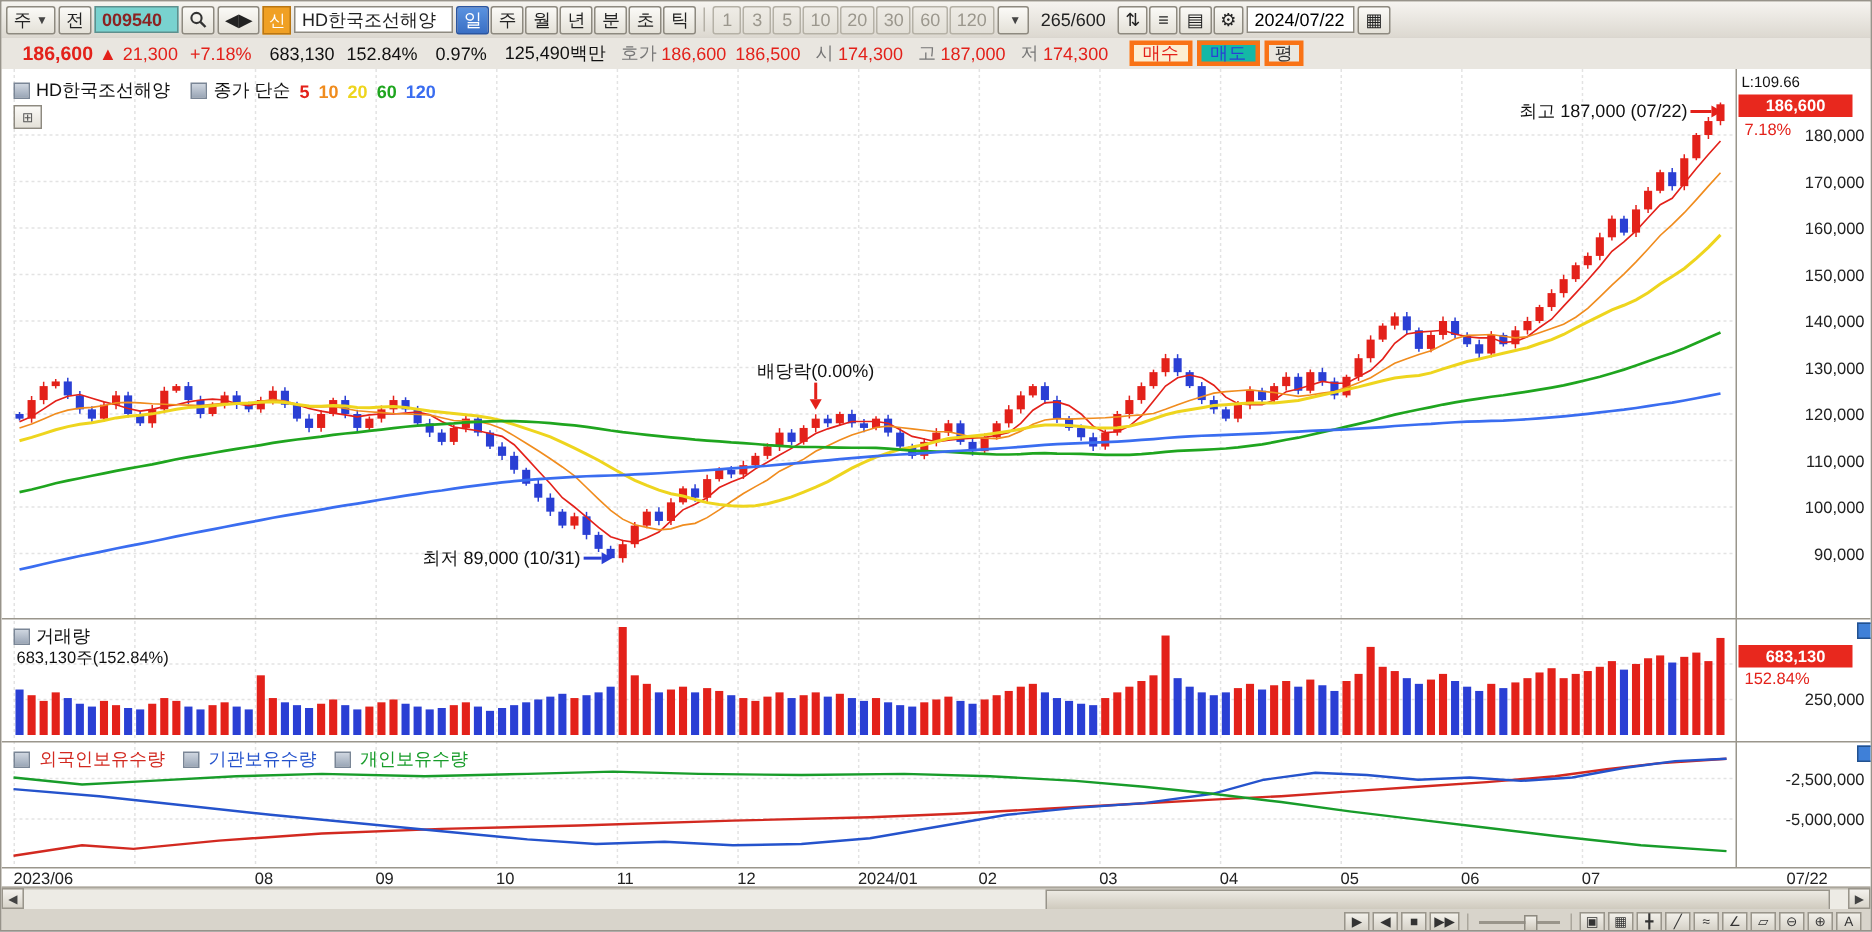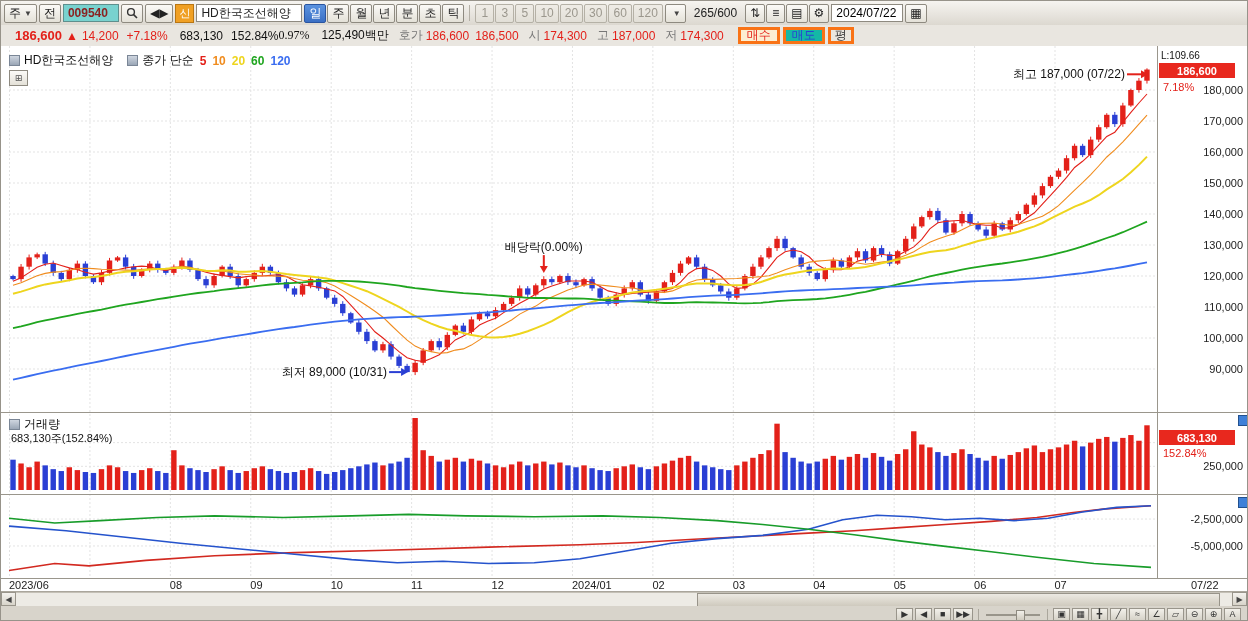--- a/index.html
+++ b/index.html
@@ -123,25 +123,25 @@
       </span>
     <input id="date-input" class="tb-field" readonly="" value="2024/07/22" style="">
     <button class="tb-btn">
       <span>▦</span>
     </button>
   </div>
 
   <div id="toolbar2">
     <span class="q-red q-big">186,600</span>
     <span class="q-red" style="margin-left:4px;">▲</span>
-    <span class="q-red" style="margin-left:4px;">14,200</span>
+    <span class="q-red" style="margin-left:4px;">21,300</span>
     <span class="q-red" style="margin-left:8px;">+7.18%</span>
     <span class="q-black q-gap">683,130</span>
     <span class="q-black" style="margin-left:8px;">152.84%</span>
-    <span class="q-black" style="margin-left:0;font-family:Liberation Serif, serif;">0.97%</span>
+    <span class="q-black" style="margin-left:12px;">0.97%</span>
     <span class="q-black q-gap">125,490백만</span>
     <span class="q-label">호가</span>
     <span class="q-red">186,600</span>
     <span class="q-red" style="margin-left:6px;">186,500</span>
     <span class="q-label">시</span>
     <span class="q-red">174,300</span>
     <span class="q-label">고</span>
     <span class="q-red">187,000</span>
     <span class="q-label">저</span>
     <span class="q-red">174,300</span>
@@ -672,20 +672,28 @@
 
     <div class="overlay" style="left:8px;top:370px;display:flex;align-items:center;">
       <span class="pane-ico"></span>
       <span class="pane-title">거래량</span>
     </div>
     <div class="overlay" style="left:10px;top:385px;font-size:11px;color:#111;text-align:right;">683,130주(152.84%)</div>
     <div class="axis-badge" style="top:384px;">683,130</div>
     <div class="axis-pct" style="top:401px;">152.84%</div>
     <div class="pane-expand" style="top:369px;"></div>
 
+    <div id="holders-header" class="overlay" style="left:8px;top:452px;display:flex;align-items:center;gap:2px;">
+        <span class="pane-ico"></span>
+        <span class="pane-title" style="color: rgb(210, 41, 32); margin-right: 10px;">외국인보유수량</span>
+        <span class="pane-ico"></span>
+        <span class="pane-title" style="color: rgb(37, 83, 204); margin-right: 10px;">기관보유수량</span>
+        <span class="pane-ico"></span>
+        <span class="pane-title" style="color: rgb(24, 156, 42); margin-right: 10px;">개인보유수량</span>
+      </div>
     <div class="pane-expand" style="top:451px;"></div>
   </div>
 
   <div id="hscroll">
     <div class="sb-btn">◀</div>
     <div id="sb-track">
       <div id="sb-thumb"></div>
     </div>
     <div class="sb-btn">▶</div>
   </div>

